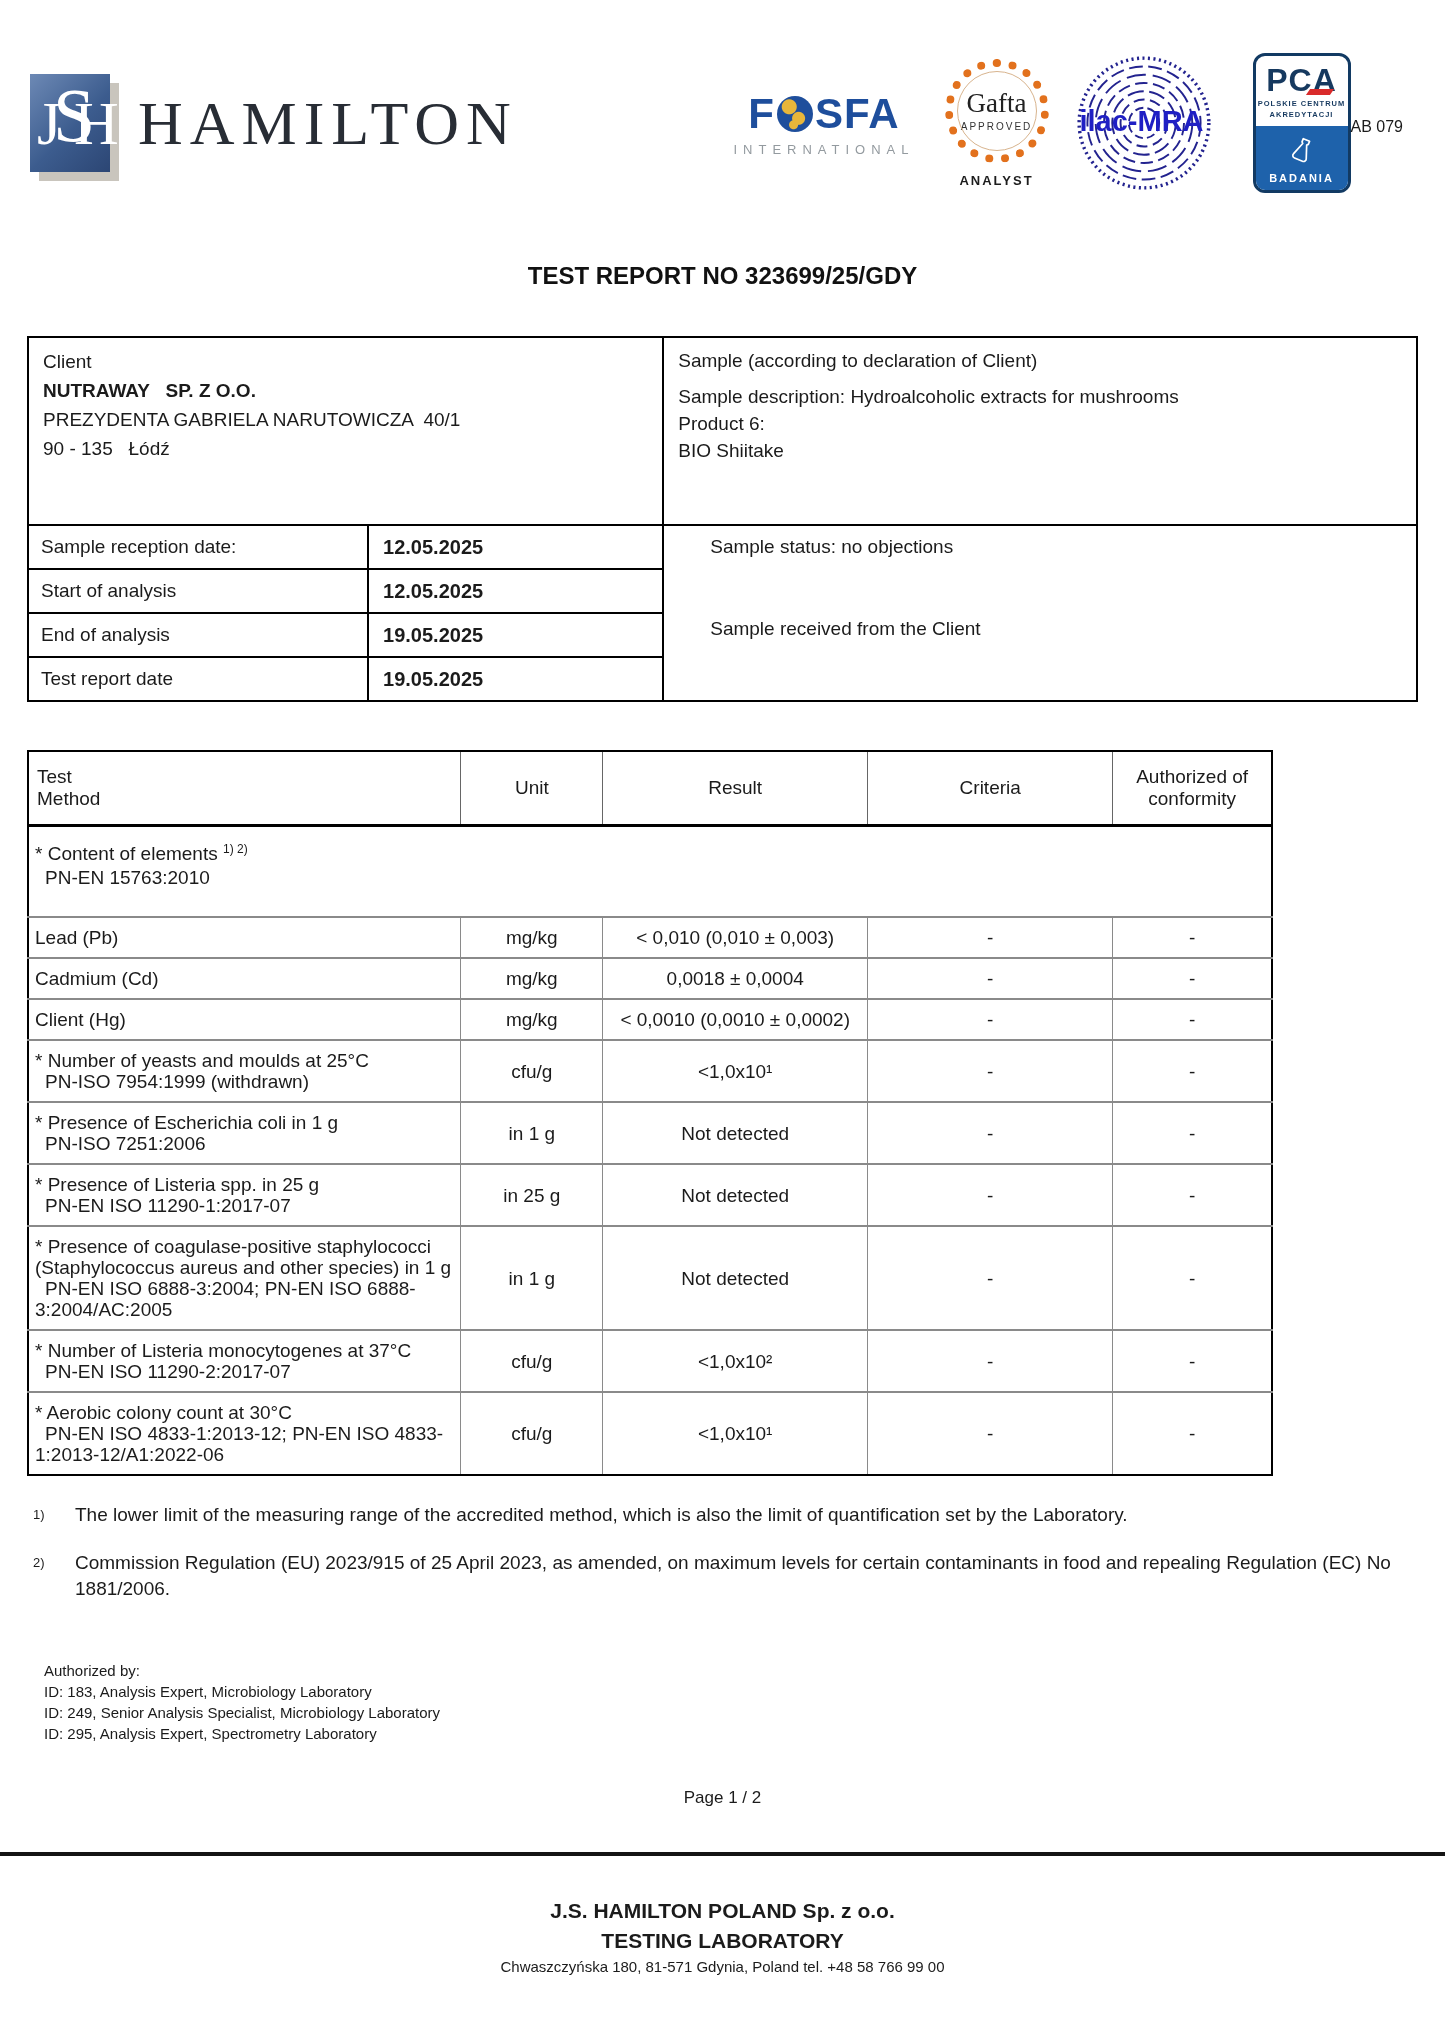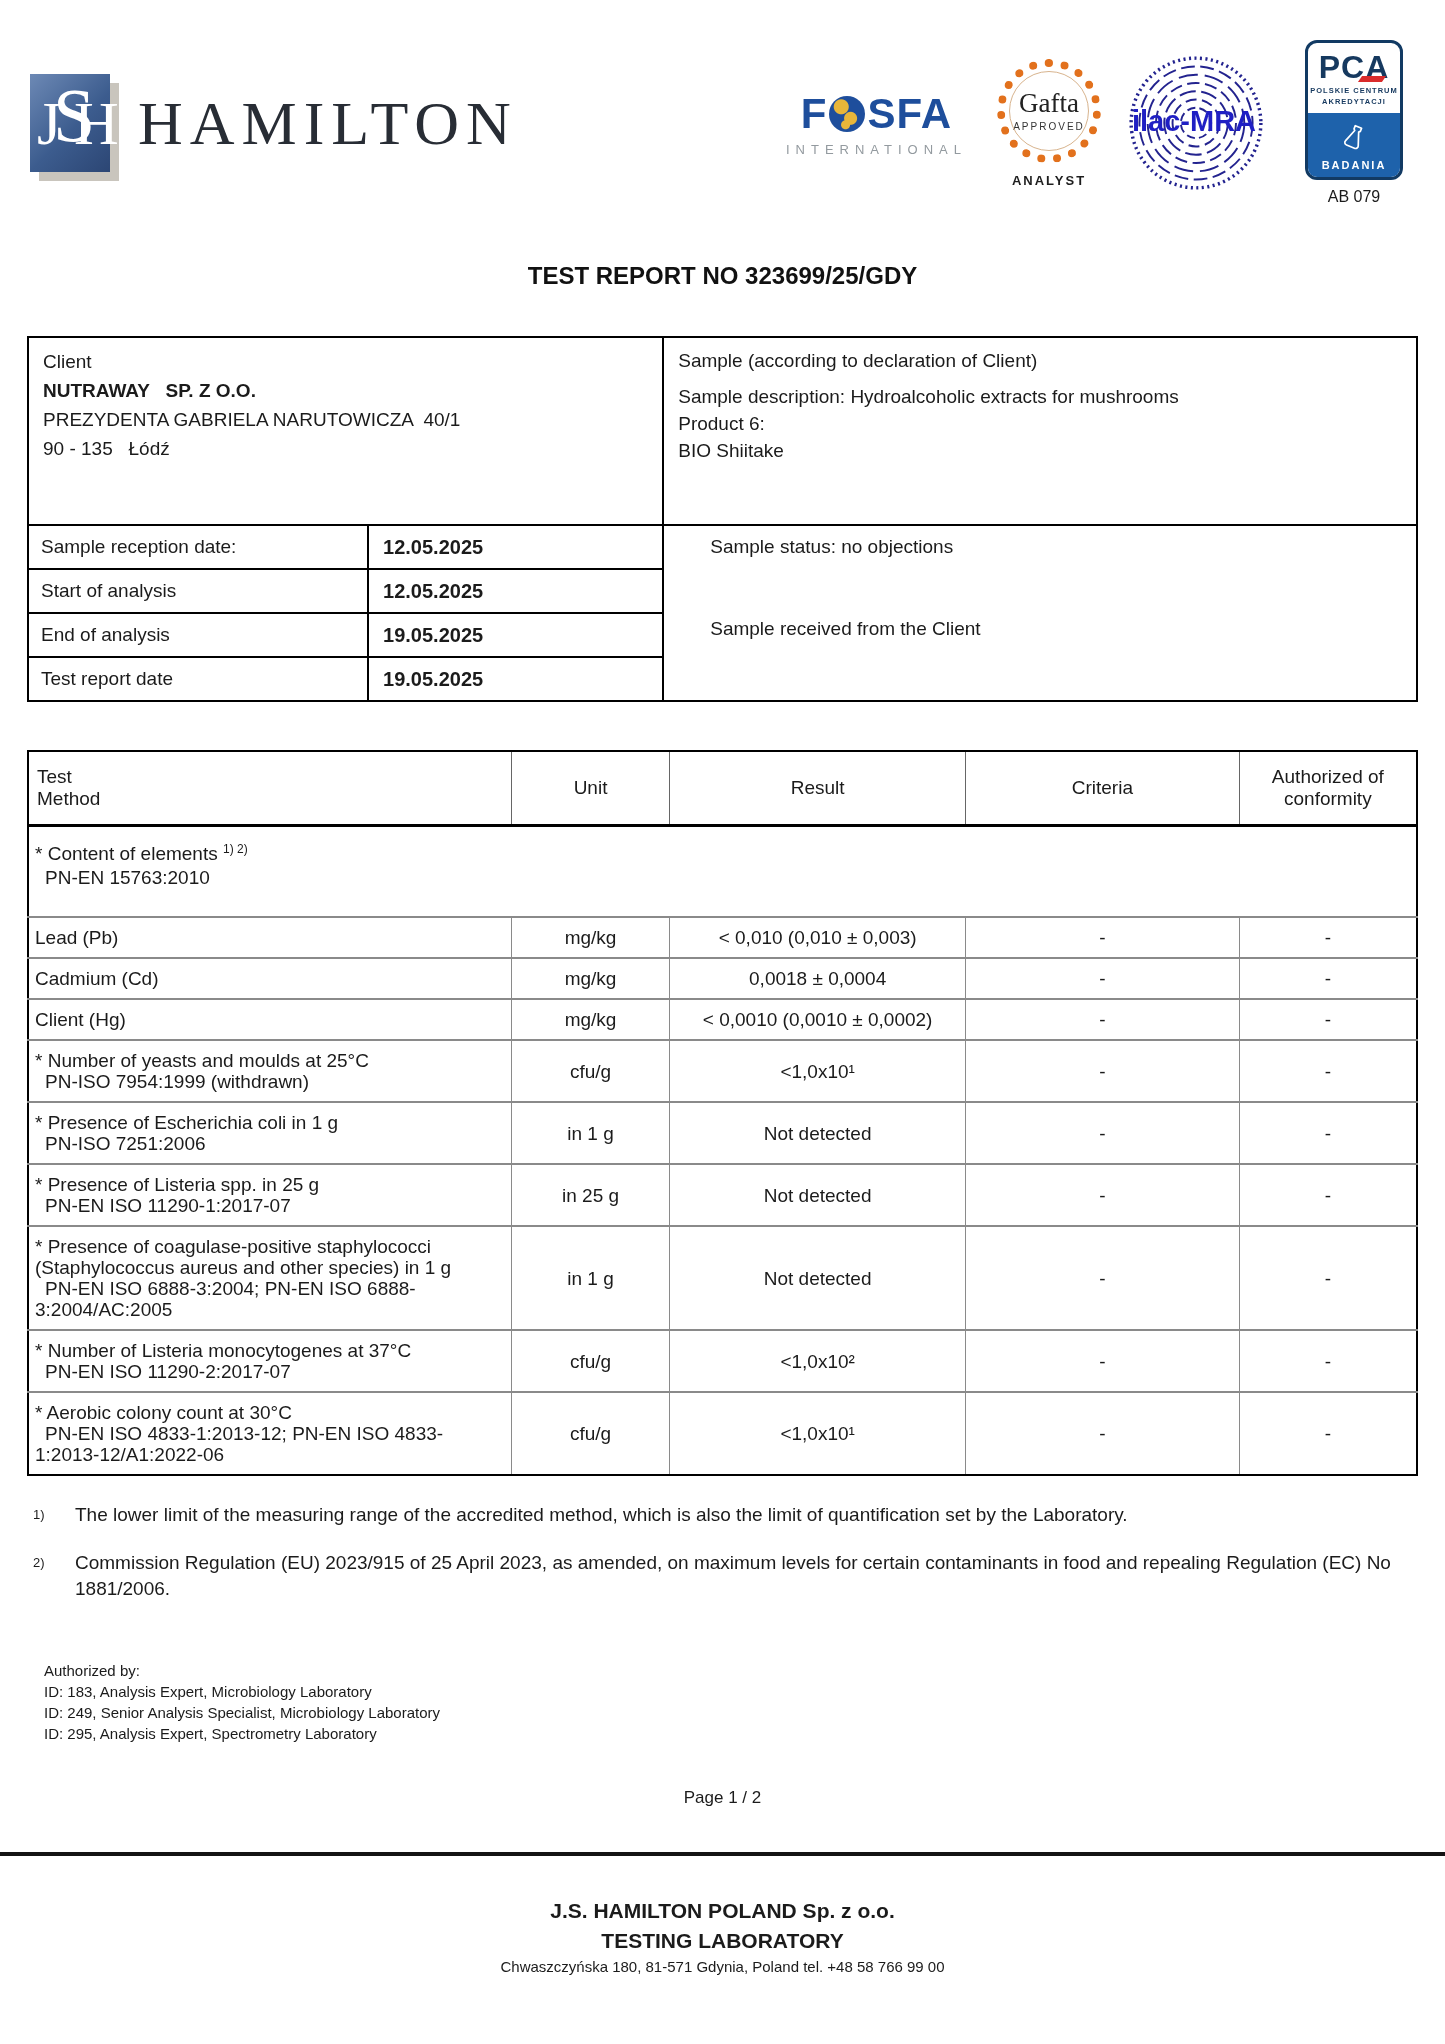--- a/index.html
+++ b/index.html
@@ -71,21 +71,21 @@
   .gafta-approved{font-size:10px;letter-spacing:2px;color:#333;margin-top:4px;}
   .gafta-analyst{font-size:13px;font-weight:bold;letter-spacing:2px;color:#1d1d1d;margin-top:10px;}
 
   .ilac{position:relative;width:138px;height:138px;margin-right:40px;flex:0 0 auto;}
   .ilac svg{position:absolute;inset:0;}
   .ilac-text{
     position:absolute;left:0;right:4px;top:50%;transform:translateY(-54%);
     text-align:center;font-weight:bold;font-size:29px;color:#1f1fc4;
     letter-spacing:0;
   }
-  .pca-col{display:flex;flex-direction:column;align-items:center;}
+  .pca-col{display:flex;flex-direction:row;align-items:center;}
   .pca-badge{
     width:92px;border:3px solid #123a63;border-radius:12px;
     background:#fff;overflow:hidden;text-align:center;
   }
   .pca-word{
     font-size:32px;font-weight:bold;color:#16395f;line-height:1;
     padding-top:8px;letter-spacing:1px;position:relative;
   }
   .pca-red{width:24px;height:6px;background:#d92b2b;transform:skewX(-35deg);margin:-7px 0 4px 52px;}
   .pca-sub{font-size:7.5px;font-weight:bold;color:#16395f;letter-spacing:1px;line-height:1.35;padding-bottom:6px;}
@@ -116,21 +116,21 @@
   .dates{border-right:2px solid #000;}
   .date-row{display:grid;grid-template-columns:53.7% 46.3%;border-bottom:2px solid #000;height:42px;}
   .date-row:last-child{border-bottom:none;}
   .date-label{border-right:2px solid #000;display:flex;align-items:center;padding:0 12px;}
   .date-value{display:flex;align-items:center;padding:0 14px;font-weight:bold;font-size:20px;}
   .status-cell{padding:10px 14px;display:flex;flex-direction:column;box-sizing:border-box;}
   .status-line{margin-bottom:60px;}
 
   
   .results{
-    width:1391px;margin:48px 27px 0 27px;
+    width:1246px;margin:48px 27px 0 27px;
     border-collapse:collapse;table-layout:fixed;
     border:2.5px solid #000;
     font-size:19px;
   }
   .results col.c1{width:34.8%;} .results col.c2{width:11.4%;}
   .results col.c3{width:21.3%;} .results col.c4{width:19.7%;}
   .results col.c5{width:12.8%;}
   .results th{
     font-weight:normal;border:1px solid #666;border-bottom:3px solid #000;
     padding:14px 8px;vertical-align:middle;text-align:center;line-height:22px;

